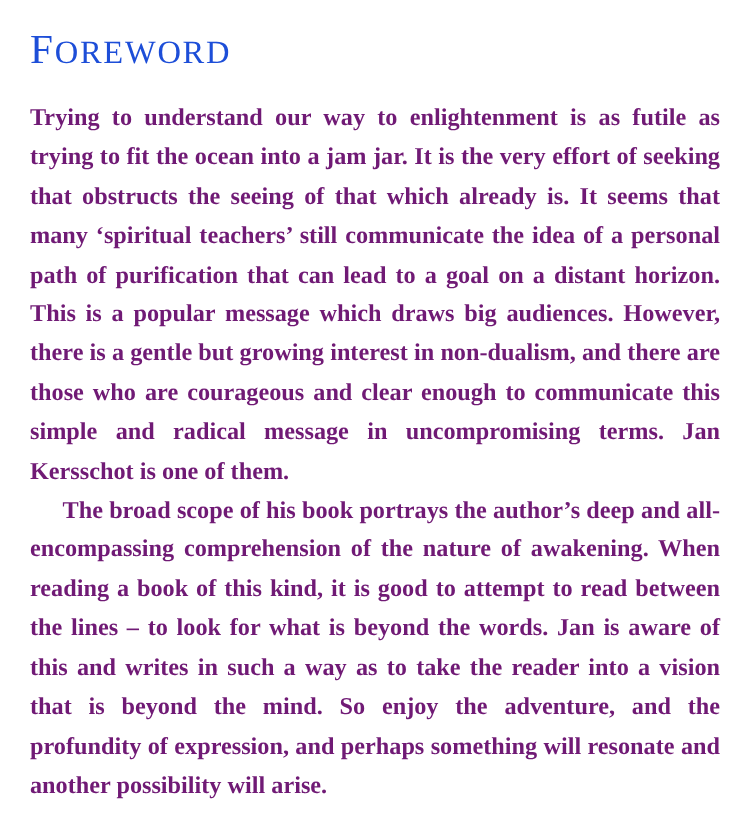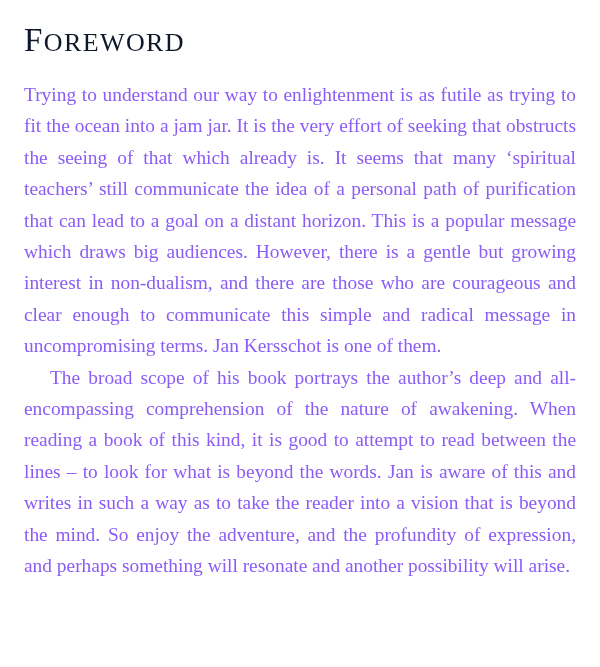--- a/index.html
+++ b/index.html
@@ -20,35 +20,36 @@
     box-sizing: border-box;
     padding: 22px 24px 0 24px;
     position: relative;
   }
   .chapter-title {
     font-family: "Liberation Serif", serif;
     font-size: 31px;
     letter-spacing: 1.4px;
     margin: 0 0 18px 0;
     font-weight: normal;
-    color: #0f172a;
+    color: #1d4ed8;
   }
   .chapter-title .first-cap {
     font-size: 33px;
   }
   .chapter-title .small-caps {
     font-size: 26px;
   }
   .body-text {
     font-size: 19.4px;
     line-height: 31.4px;
     text-align: justify;
     text-justify: inter-word;
     margin: 0;
-    color: #8b5cf6;
+    color: #701a75;
+    font-weight: bold;
   }
   .body-text.first-para {
     text-indent: 0;
     margin-top: 20px;
   }
   .body-text.indented {
     text-indent: 26px;
   }
 </style>
 </head>

